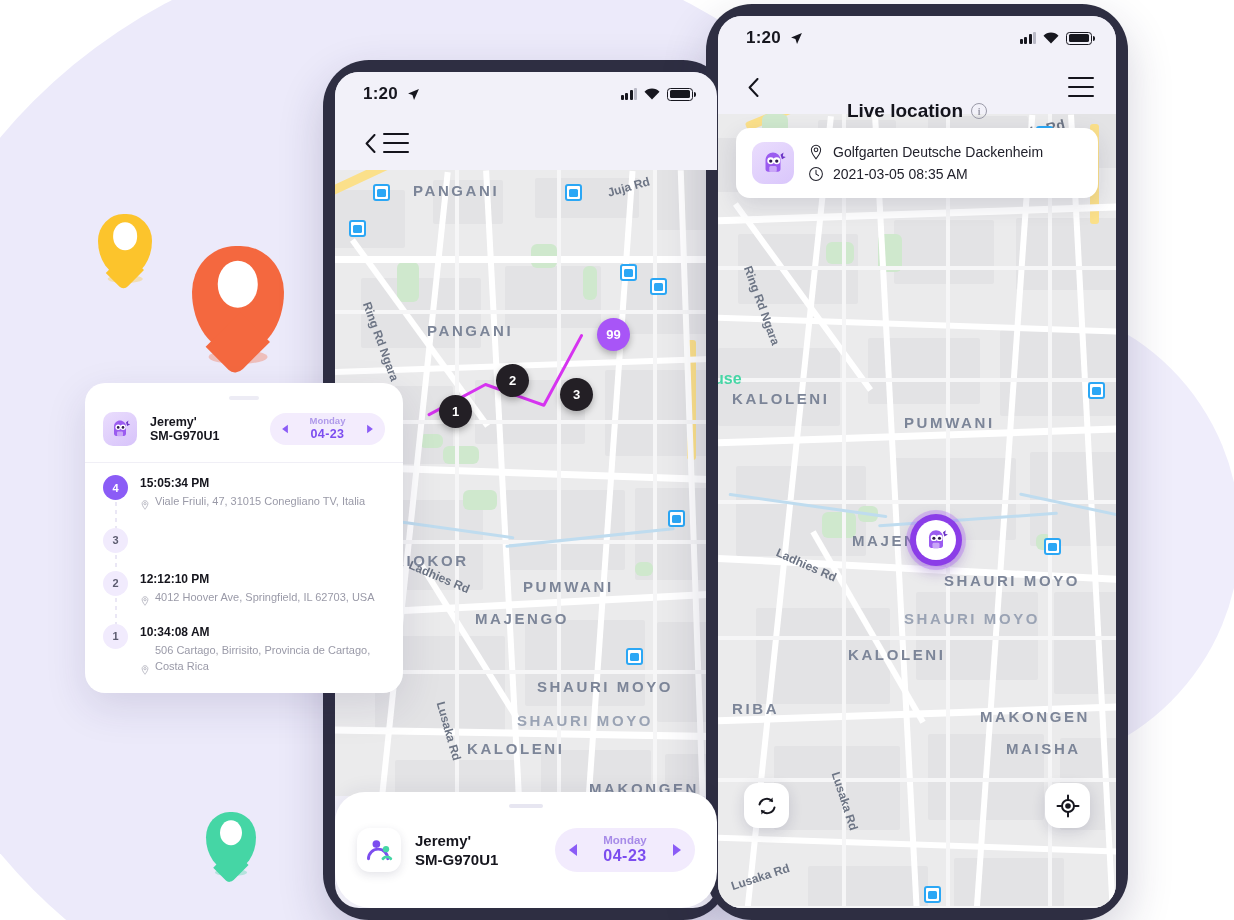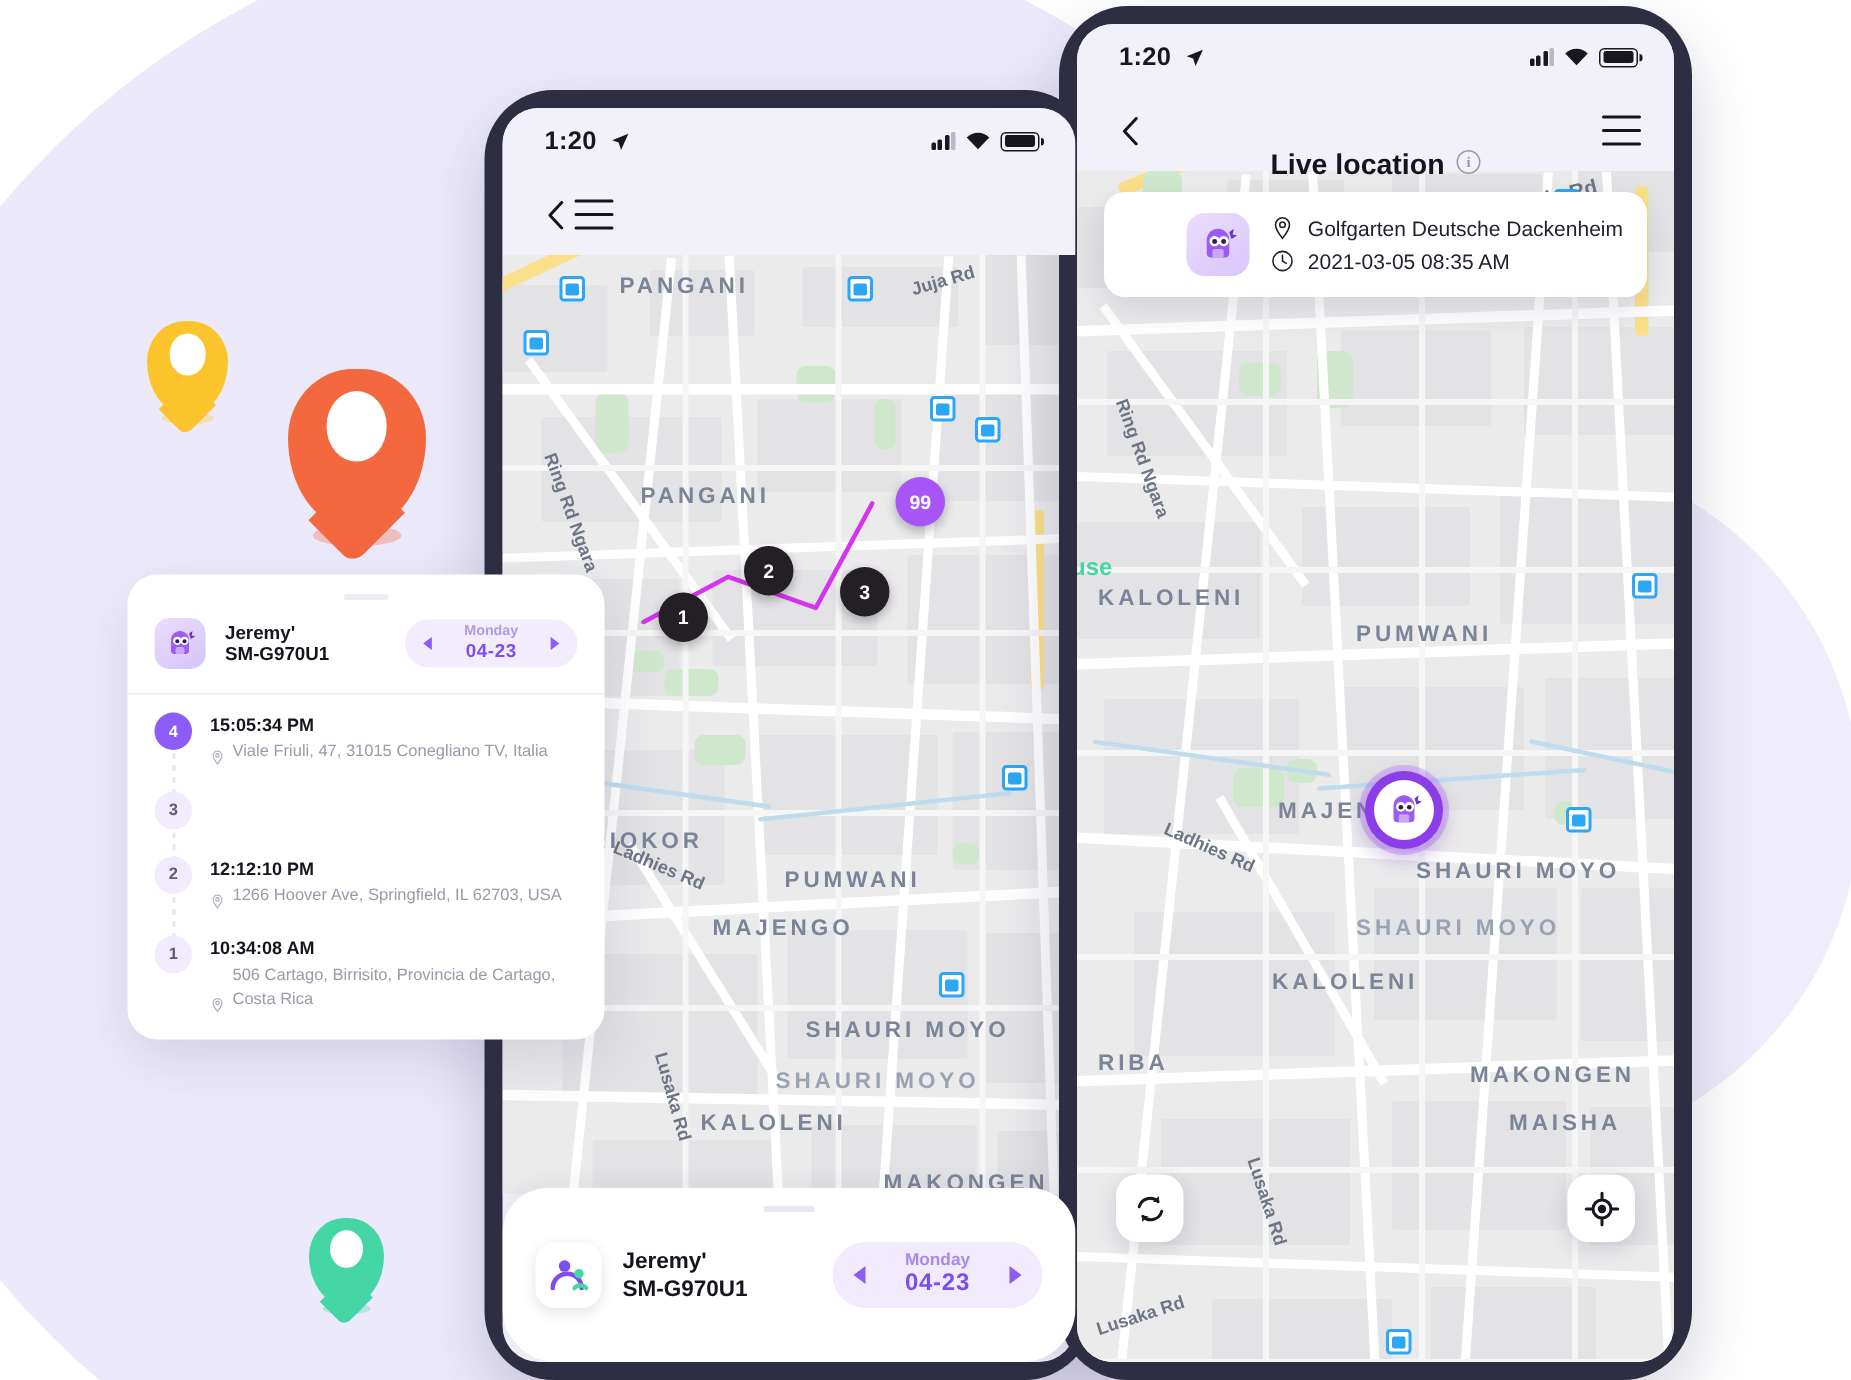--- a/index.html
+++ b/index.html
@@ -109,21 +109,21 @@
   
   .navbar {
     height: 54px; display:flex; align-items:center;
     padding: 0 22px; background:#F2F1F9;
     position: relative; z-index:5;
   }
   .nav-back { width:26px; height:26px; display:flex; align-items:center; justify-content:center; cursor:pointer; }
   .nav-back svg { display:block; }
   .nav-title {
     flex:1; text-align:center; font-size:19px; font-weight:700; color:#14141C;
-    display:flex; justify-content:center; gap:8px;margin-top:48px;
+    display:flex; align-items:center; justify-content:center; gap:8px;margin-top:48px;
   }
   .info-dot {
     width:16px; height:16px; border:1.4px solid #9a9aa8; border-radius:50%;
     font-size:10px; color:#9a9aa8; display:flex; align-items:center; justify-content:center;
     font-weight:700; font-family:"Liberation Serif", serif;
   }
   .nav-menu { width:26px; height:20px; display:flex; flex-direction:column; justify-content:space-between; cursor:pointer; }
   .nav-menu i { display:block; height:2.4px; background:#14141C; border-radius:2px; }
 
   
@@ -194,21 +194,20 @@
   
   .monster { display:block; }
 
   
   .live-card {
     position:absolute; left:18px; right:18px; top:112px;
     background:#fff; border-radius:14px;
     padding:14px 16px; display:flex; gap:14px; align-items:center;
     box-shadow: 0 8px 22px rgba(40,35,80,.13);
     z-index: 6;
-    justify-content: flex-end;
   }
   .live-card .avatar {
     width:42px; height:42px; border-radius:12px;
     background:linear-gradient(145deg,#EADDFD,#D9C6FB);
     display:flex; align-items:center; justify-content:center; flex:0 0 auto;
   }
   .live-rows { display:flex; flex-direction:column; gap:6px; }
   .live-row { display:flex; align-items:center; gap:9px; font-size:14px; color:#22222C; }
   .live-row .gi { flex:0 0 auto; }
 
@@ -751,21 +750,21 @@
       <div class="hc-item">
         <div class="hc-badge">2</div>
         <div class="hc-line"></div>
         <div class="hc-body">
           <div class="hc-time">12:12:10 PM</div>
           <div class="hc-addr">
             <svg class="gi" width="10" height="10" viewBox="0 0 20 20">
               <path d="M10 1.5c-3.2 0-5.8 2.6-5.8 5.8 0 4.3 5.8 11.2 5.8 11.2s5.8-6.9 5.8-11.2c0-3.2-2.6-5.8-5.8-5.8z" fill="none" stroke="#B4B4C0" stroke-width="1.8"></path>
               <circle cx="10" cy="7.3" r="2.3" fill="none" stroke="#B4B4C0" stroke-width="1.8"></circle>
             </svg>
-            <span>1266 Hoover Ave, Springfield, IL 62703, USA</span>
+            <span>4012 Hoover Ave, Springfield, IL 62703, USA</span>
           </div>
         </div>
       </div>
 
       <div class="hc-item">
         <div class="hc-badge">1</div>
 
         <div class="hc-body">
           <div class="hc-time">10:34:08 AM</div>
           <div class="hc-addr">

